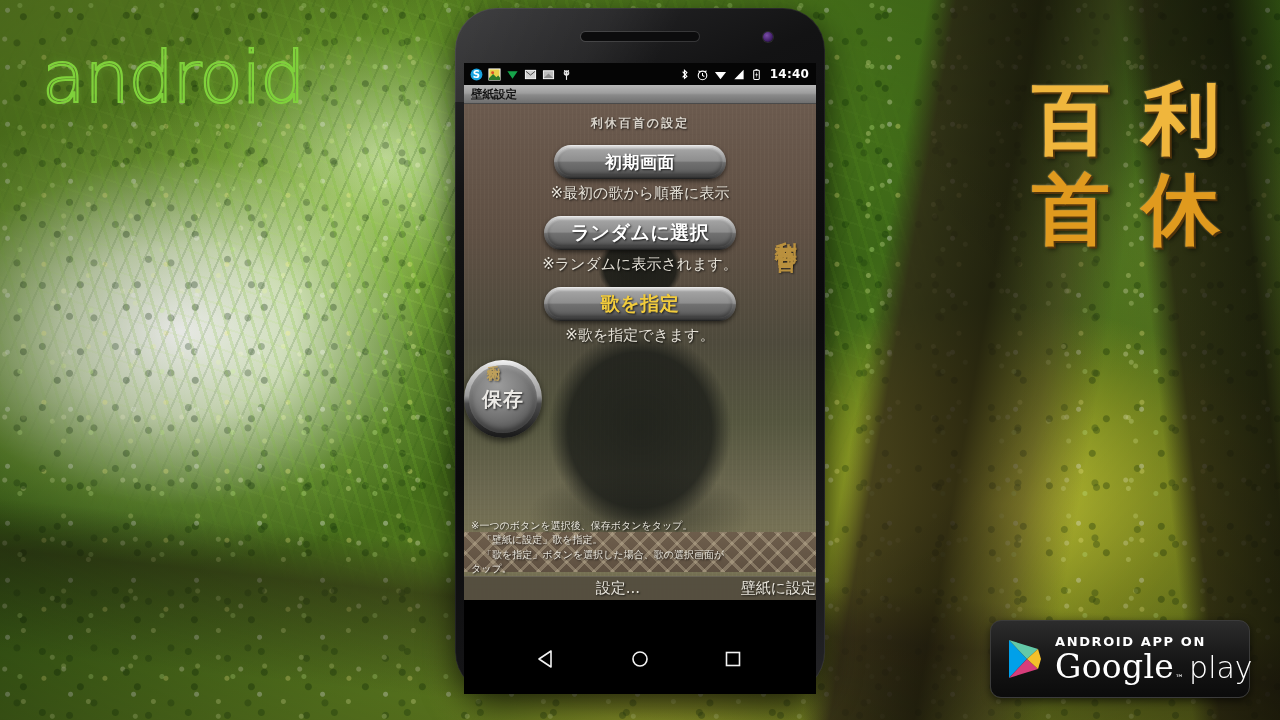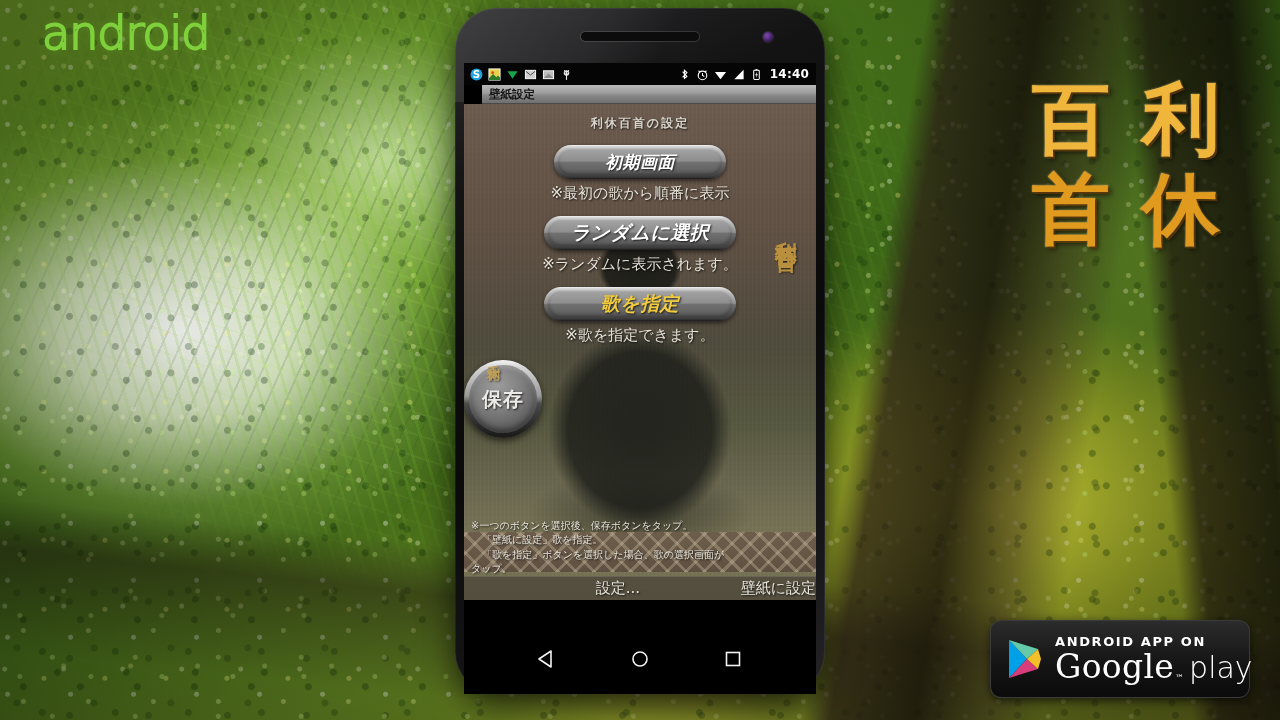--- a/index.html
+++ b/index.html
@@ -57,23 +57,23 @@
       linear-gradient(100deg, rgba(0,0,0,0) 0 66%, rgba(46,36,22,.78) 68%, rgba(28,22,12,.85) 74%, rgba(62,50,30,.55) 79%, rgba(0,0,0,0) 83%),
       linear-gradient(84deg, rgba(0,0,0,0) 0 88%, rgba(36,28,16,.72) 90%, rgba(22,18,10,.8) 96%, rgba(0,0,0,0) 100%),
       linear-gradient(186deg, rgba(0,0,0,0) 0 74%, rgba(40,32,18,.5) 80%, rgba(0,0,0,0) 92%);
   }
   #bg-vig {
     background:radial-gradient(ellipse 900px 620px at 50% 50%, rgba(0,0,0,0) 40%, rgba(0,0,0,.38) 100%);
   }
 
   
   #android-mark {
-    position:absolute; left:42px; top:6px;
+    position:absolute; left:42px; top:36px;
     font-family:"DejaVu Sans","Liberation Sans",sans-serif;
-    font-size:46px; font-weight:300; letter-spacing:-1px;
+    font-size:71px; font-weight:300; letter-spacing:-1px;
     color:rgba(255,255,255,.04);
     -webkit-text-stroke:2.2px #7fd13b;
     text-shadow:0 0 10px rgba(120,200,60,.45);
   }
 
   
   #calligraphy {
     position:absolute; right:44px; top:74px;
     width:220px; height:180px;
     display:grid; grid-template-columns:1fr 1fr; grid-template-rows:1fr 1fr;
@@ -154,21 +154,20 @@
   .sb-right { margin-left:auto; display:flex; align-items:center; gap:5px; }
   .sb-ico { width:13px; height:13px; display:block; }
   #sb-clock { color:#fff; font-size:12px; font-weight:700; letter-spacing:.2px; margin-left:2px; }
 
   
   #titlebar {
     height:19px;
     background:linear-gradient(180deg,#b9b9b9 0%,#9d9d9d 45%,#8a8a8a 55%,#6f6f6f 100%);
     display:flex; align-items:center; padding-left:7px;
     border-bottom:1px solid #4a4a4a;
-    margin-left:18px;
   }
   #titlebar span { font-size:11.5px; color:#131313; font-weight:700; }
 
   
   #appbody {
     position:relative; height:calc(561px - 22px - 19px - 24px);
     overflow:hidden;
     background:linear-gradient(180deg,#6b5a4e 0%,#5f5044 26%,#4e4a3c 48%,#55563f 64%,#6b6850 78%,#7b7657 90%,#6f6b50 100%);
   }
   
@@ -205,21 +204,20 @@
   }
   .gbtn-inner {
     width:100%; height:100%; border-radius:16px;
     background:linear-gradient(180deg,#a5a5a5 0%,#8e8e8e 46%,#707070 52%,#5a5a5a 100%);
     display:flex; align-items:center; justify-content:center;
     box-shadow:inset 0 1px 2px rgba(255,255,255,.45), inset 0 -2px 4px rgba(0,0,0,.45);
   }
   .gbtn-inner span {
     font-size:17px; font-weight:700; color:#fff; letter-spacing:.5px;
     text-shadow:1px 1px 2px rgba(0,0,0,.75);
-    font-style:italic;
   }
   .gbtn-inner span.y { color:#f2cc3c; }
   .gbtn.wide { width:192px; }
   .gbtn.wide .gbtn-inner span { font-size:19px; }
   .note {
     font-size:15px; color:#e6e2d8; margin:5px 9px 13px;
     text-shadow:1px 1px 2px rgba(0,0,0,.8);
   }
 
   #save-wrap { display:flex; justify-content:flex-start; margin-top:2px; }

